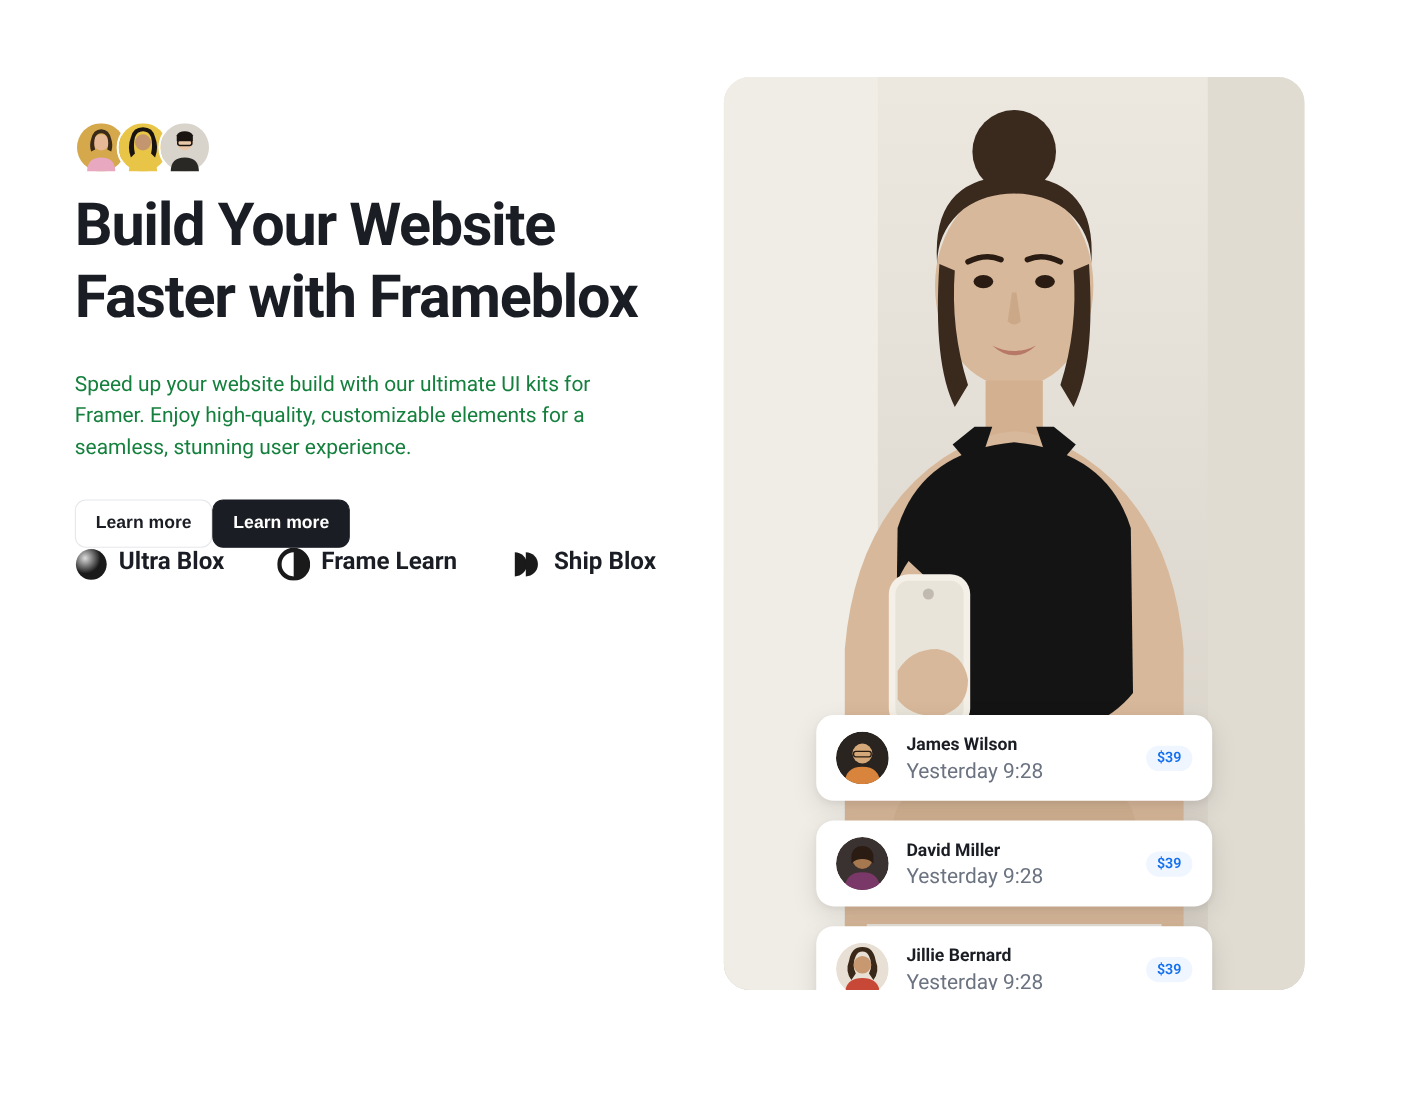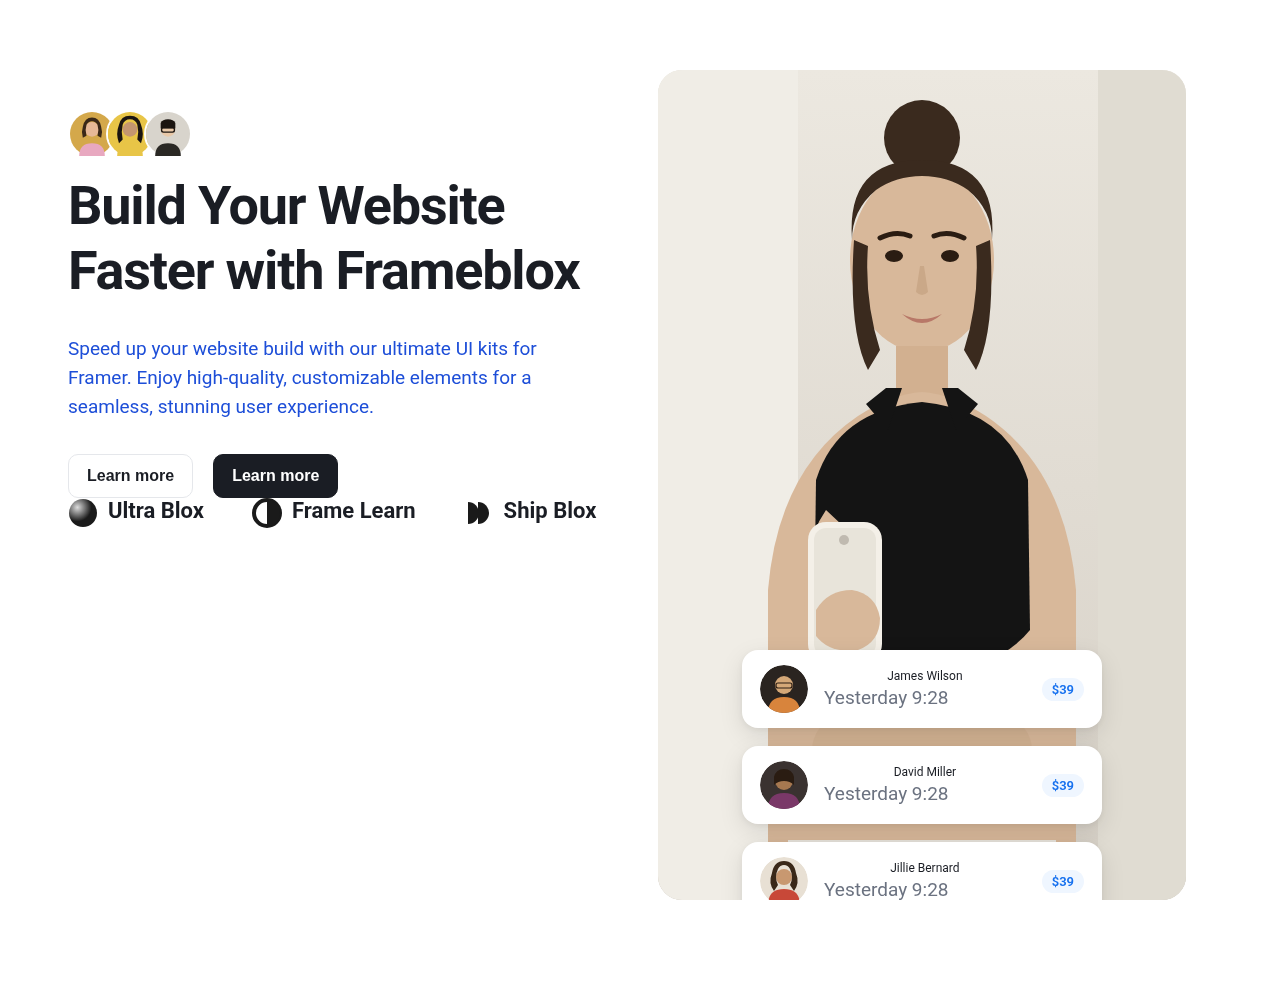--- a/index.html
+++ b/index.html
@@ -41,26 +41,26 @@
   font-size: 54px;
   font-weight: 700;
   line-height: 1.2;
   letter-spacing: -1.2px;
   color: #1a1d24;
   margin-bottom: 30px;
 }
 .subtext {
   font-size: 19px;
   line-height: 1.55;
-  color: #1d4ed8;
+  color: #15803d;
   margin-bottom: 32px;
 }
 .btns {
   display: flex;
-  gap: 20px;
+  gap: 0;
 }
 .btn {
   padding: 12px 18px;
   border-radius: 10px;
   font-size: 16px;
   font-weight: 600;
   cursor: pointer;
 }
 .btn-light {
   background: #fff;
@@ -135,25 +135,24 @@
 .card-avatar {
   width: 48px;
   height: 48px;
   border-radius: 50%;
   flex-shrink: 0;
   overflow: hidden;
 }
 .card-avatar svg { width: 100%; height: 100%; }
 .card-body { flex: 1; }
 .card-name {
-  font-size: 12px;
-  font-weight: 400;
+  font-size: 16px;
+  font-weight: 700;
   color: #1a1d24;
   margin-bottom: 3px;
-  text-align: center;
 }
 .card-time {
   font-size: 19px;
   color: #6b7280;
 }
 .card-price {
   background: #eff6ff;
   color: #1570ef;
   font-size: 13px;
   font-weight: 600;

